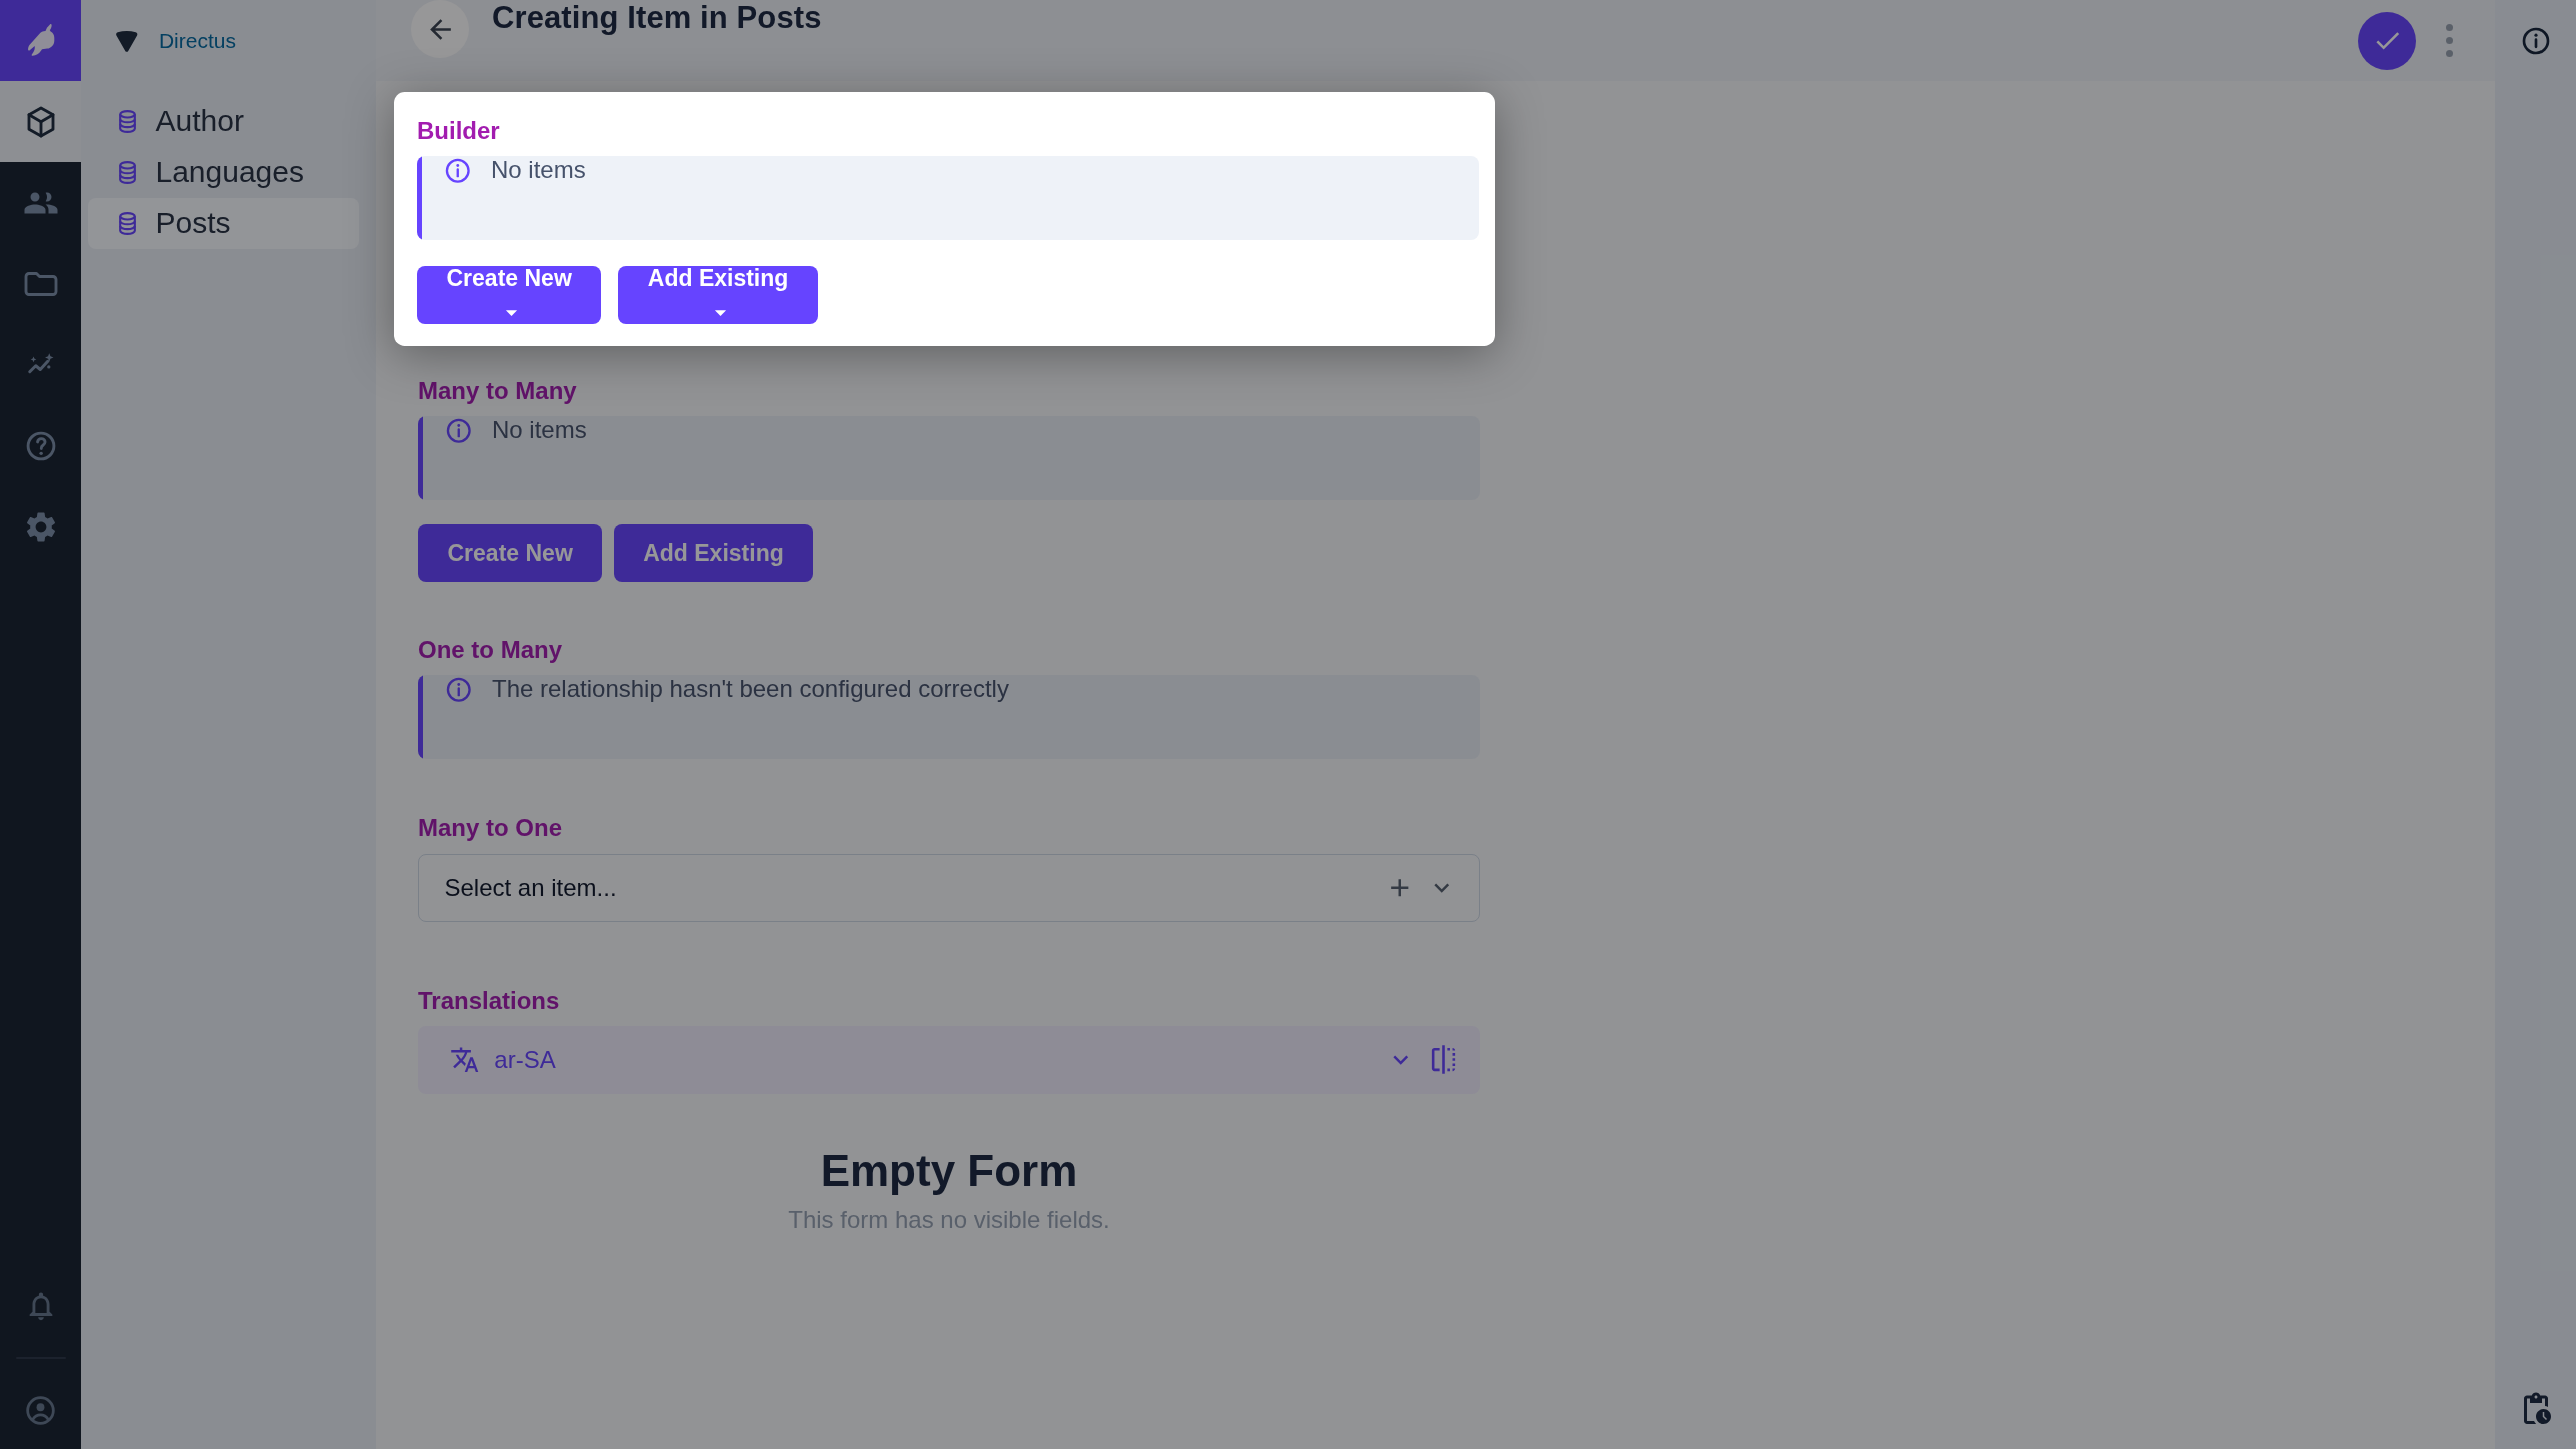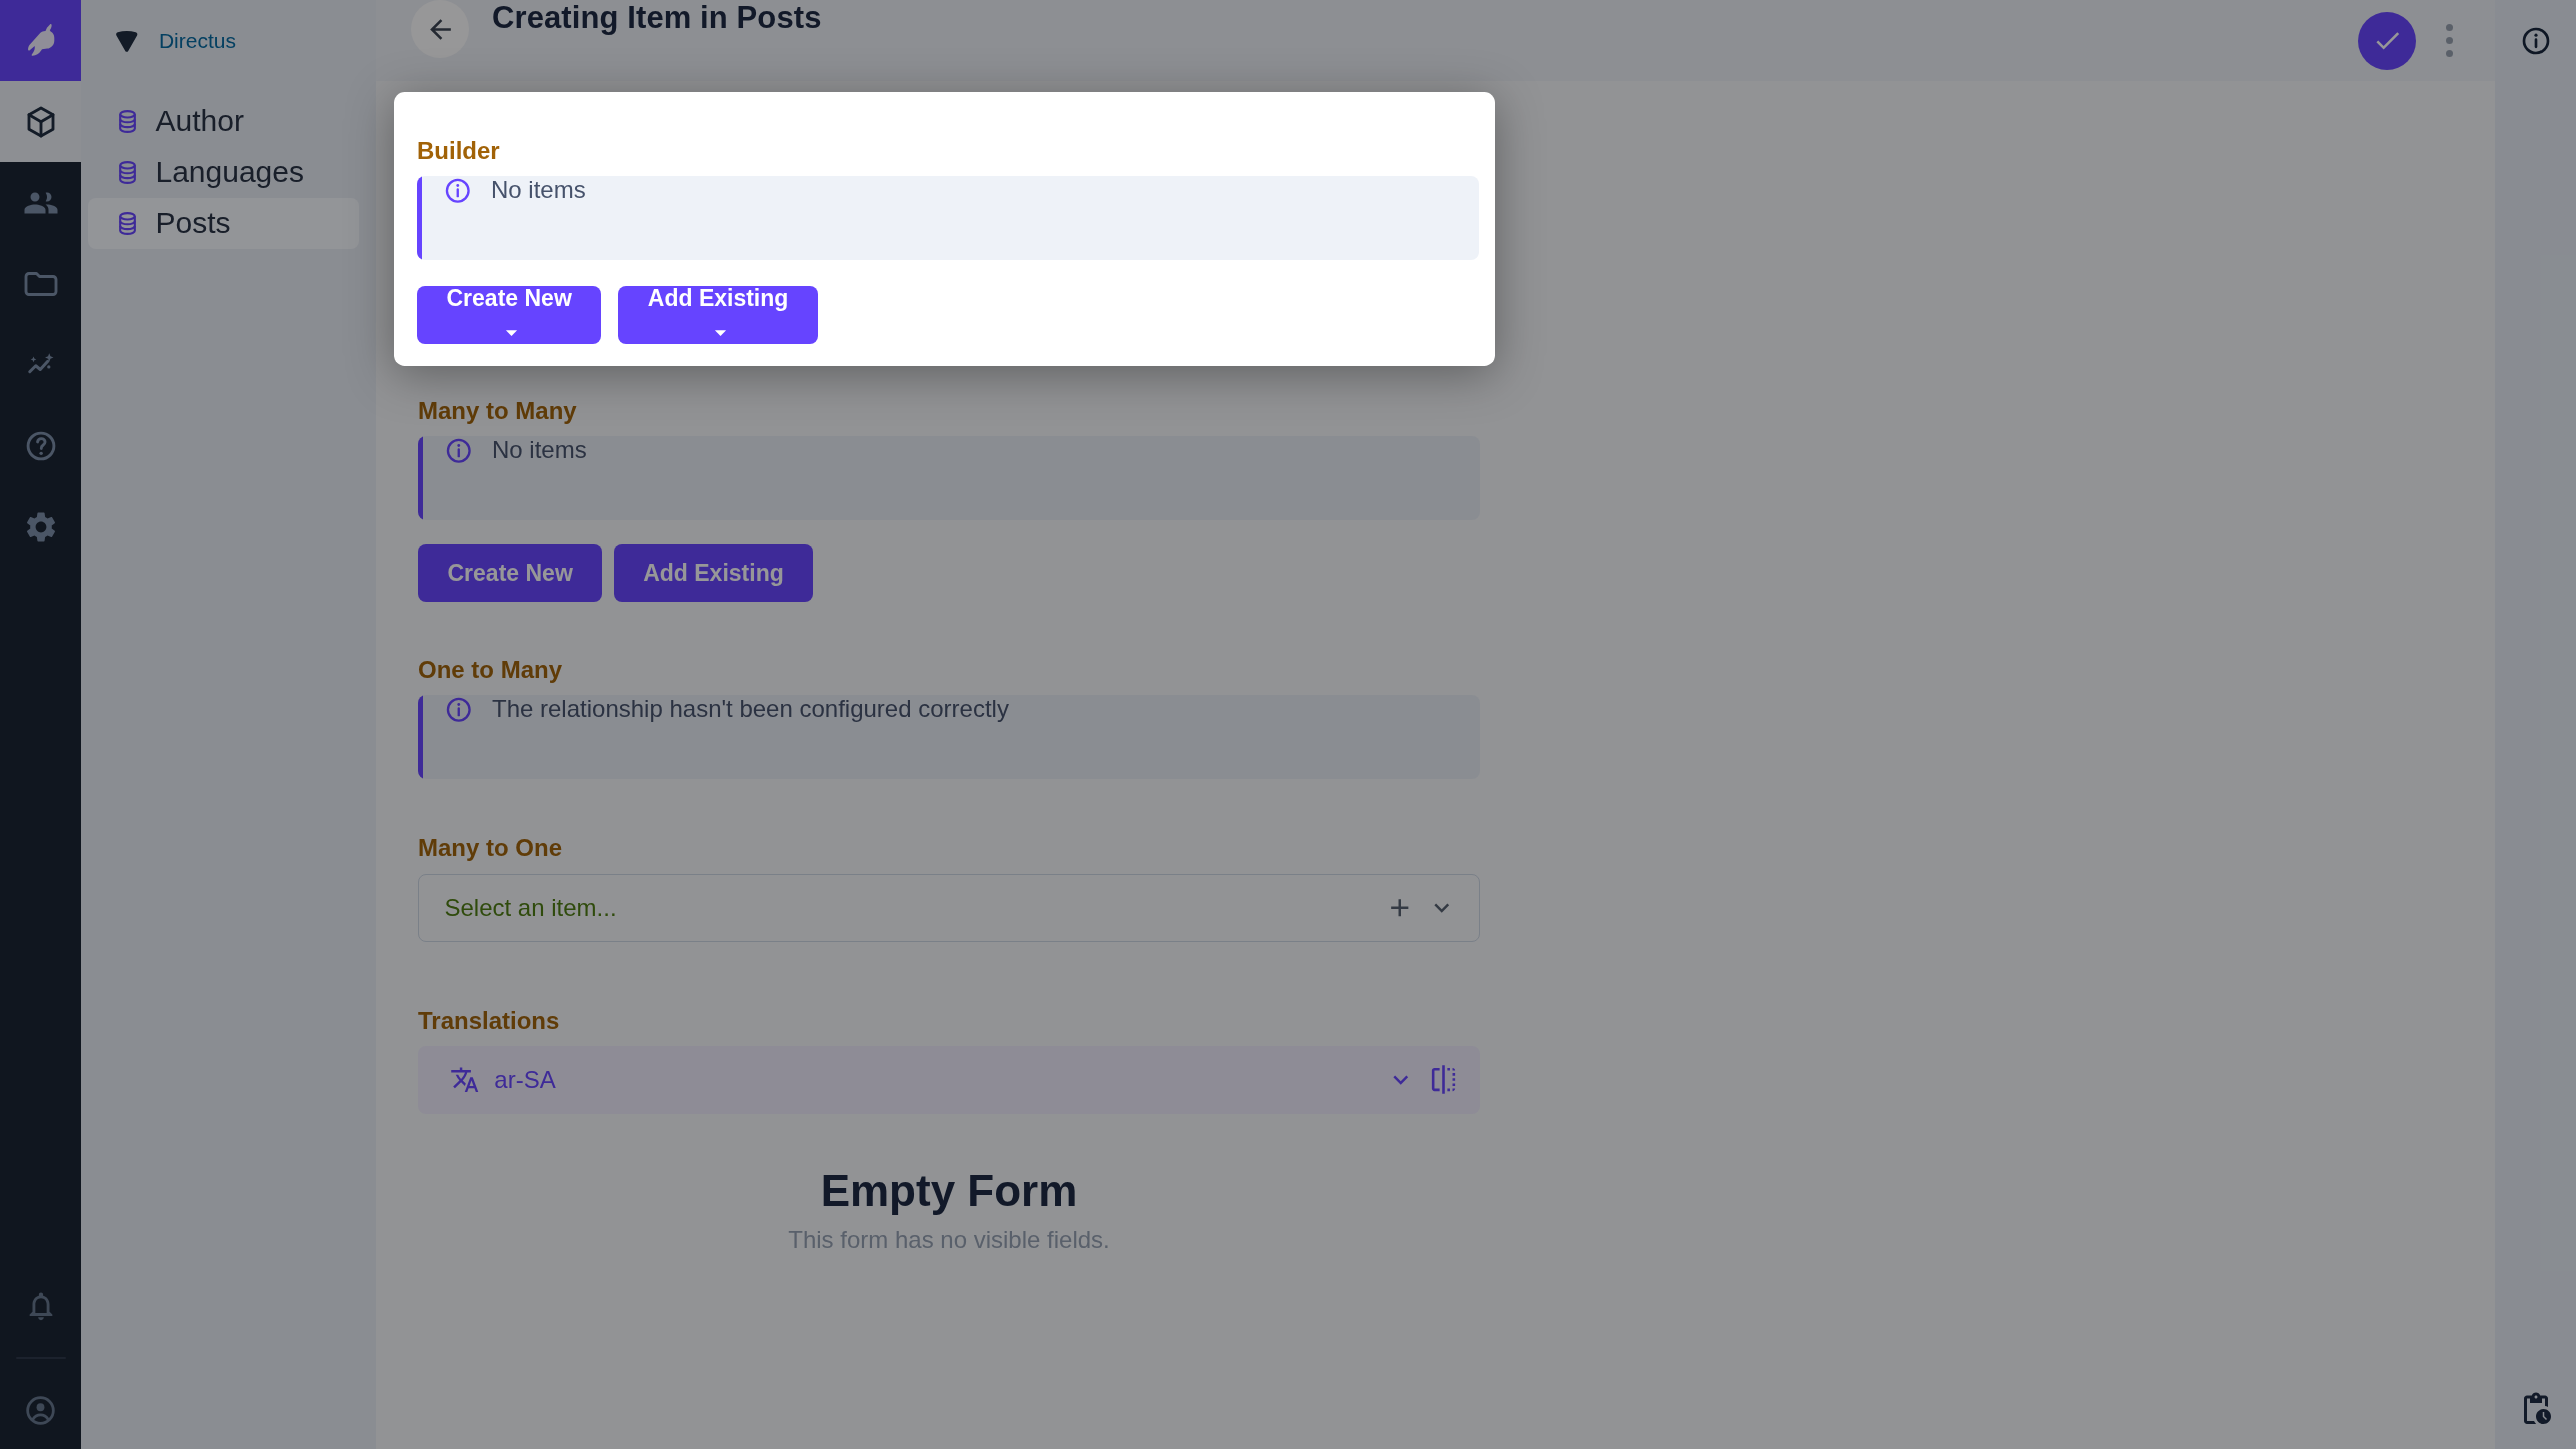--- a/index.html
+++ b/index.html
@@ -32,37 +32,37 @@
   .page-header { height:81px; background:#eef1f6; display:flex; padding:0 35px; }
   .back-btn { width:58px; height:58px; border-radius:50%; background:#ffffff; display:flex; align-items:center; justify-content:center; color:#3a4350; flex:0 0 auto; }
   .page-title { margin-left:23px; font-size:31px; font-weight:700; color:#1a2740; letter-spacing:0.1px; flex:1; }
   .header-actions { display:flex; align-items:center; gap:23px; }
   .save-btn { width:58px; height:58px; border-radius:50%; background:#6644ff; display:flex; align-items:center; justify-content:center; color:#fff; }
   .more-dots { display:flex; flex-direction:column; gap:5.4px; padding:6.7px; }
   .more-dots i { width:7.4px; height:7.4px; border-radius:50%; background:#97a1ae; }
 
   .content { position:absolute; top:81px; left:0; right:0; bottom:0; padding:295px 0 0 42px; }
   .field { width:1062px; }
-  .field-label { font-size:24px; font-weight:600; color:#a16207; line-height:29.5px;margin-top:20px; }
+  .field-label { font-size:24px; font-weight:600; color:#a21caf; line-height:29.5px; }
   .notice { margin-top:10.7px; height:84px; display:flex; align-items:flex-start; background:#e9eef5; border-radius:8px; overflow:hidden; position:relative; }
   .notice::before { content:""; position:absolute; left:0; top:0; bottom:0; width:5.4px; background:#6644ff; }
   .notice .n-icon { margin-left:25.5px; flex:0 0 auto; color:#6644ff; }
   .notice .n-text { margin-left:19px; font-size:24px; color:#46526b; }
 
   .btn-row { display:flex; gap:11.4px; margin-top:24px; }
   .btn { height:58px; border-radius:8px; background:#6644ff; color:#fff; font-size:23px; font-weight:600; display:flex; align-items:center; justify-content:center; padding:0 29.5px; gap:6.7px;flex-direction:column; }
   .btn .dd { margin-right:-5.4px; }
 
   .gap-a { margin-top:53px; }
   .gap-b { margin-top:51px; }
   .gap-c { margin-top:54px; }
   .gap-d { margin-top:64px; }
 
   .select-row { margin-top:10.7px; height:68px; border:1.3px solid #cdd7e4; border-radius:8px; display:flex; align-items:center; padding:0 23px 0 25.5px; background:transparent; }
-  .select-placeholder { font-size:24px; color:#4d7c0f; flex:1; }
+  .select-placeholder { font-size:24px; color:#0f172a; flex:1; }
   .select-icons { display:flex; align-items:center; gap:12px; color:#55606e; }
 
   .trans-row { margin-top:10.7px; height:68px; background:#efecfb; border-radius:8px; display:flex; align-items:center; padding:0 21.5px 0 32px; color:#6644ff; }
   .trans-lang { margin-left:14.8px; font-size:24px; font-weight:500; flex:1; }
   .trans-icons { display:flex; align-items:center; gap:12px; }
 
   .empty-form { margin-top:52px; width:1062px; text-align:center; }
   .empty-title { font-size:44px; font-weight:700; color:#1a2740; }
   .empty-sub { margin-top:10.7px; font-size:24px; color:#95a0b1; }
 

